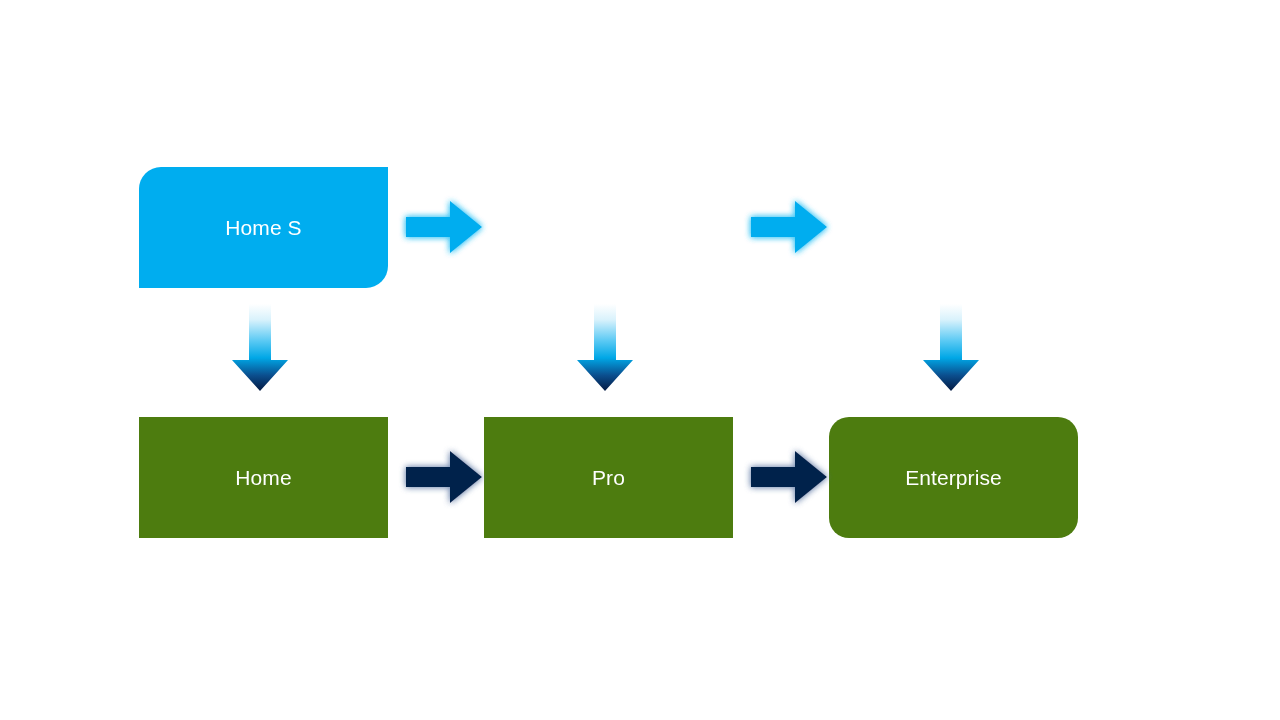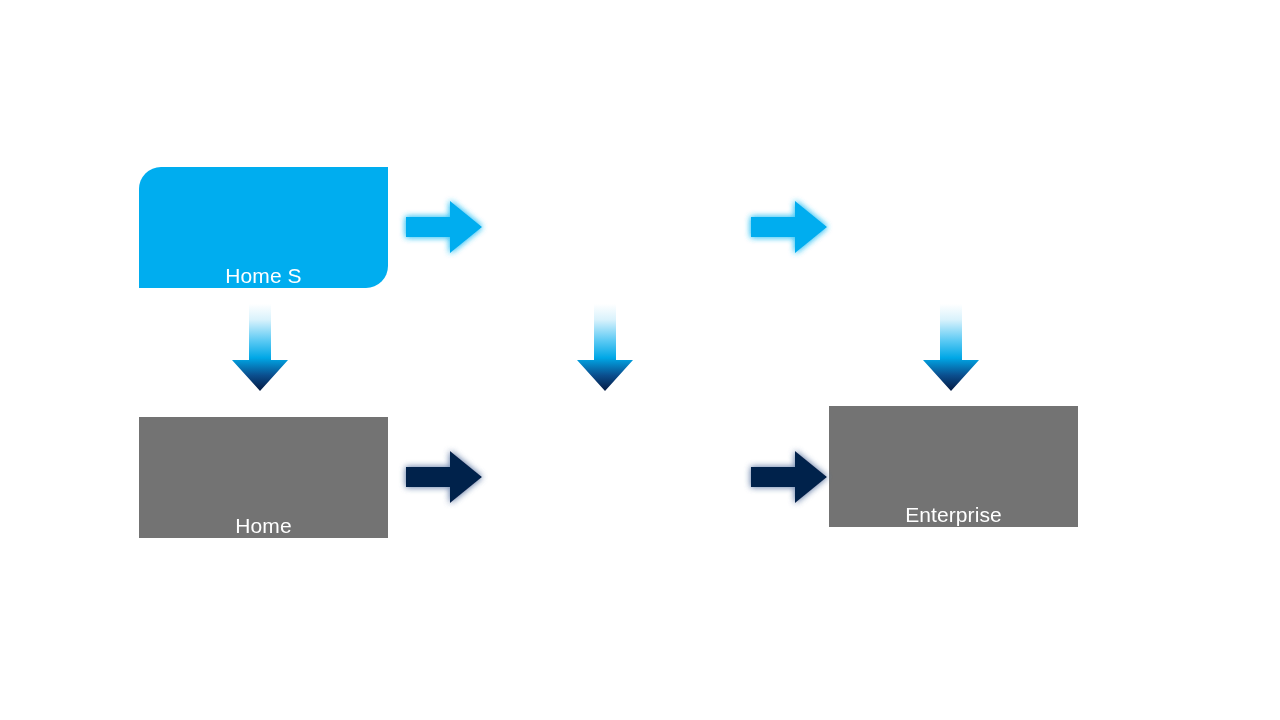--- a/index.html
+++ b/index.html
@@ -21,21 +21,21 @@
     left: 0;
     top: 0;
     width: 1280px;
     height: 720px;
   }
 
   
   .node {
     position: absolute;
     display: flex;
-    align-items: flex-end;
+    align-items: center;
     justify-content: center;
     box-sizing: border-box;
   }
 
   .node-label {
     color: #ffffff;
     font-size: 21px;
     font-weight: 400;
     line-height: 1.2;
     letter-spacing: 0.1px;
@@ -44,33 +44,33 @@
   }
 
   
   .node-service {
     background: #00ADEF;
     border-radius: 22px 0 22px 0;
   }
 
   
   .node-plan {
-    background: #737373;
+    background: #4d7c0f;
     border-radius: 0;
   }
 
   
   #node-home-s      { left: 139px; top: 167px; width: 249px; height: 121px; }
   #node-pro-s       { left: 484px; top: 167px; width: 249px; height: 121px; }
   #node-enterprise-s{ left: 829px; top: 167px; width: 249px; height: 121px; }
 
   
   #node-home        { left: 139px; top: 417px; width: 249px; height: 121px; }
   #node-pro         { left: 484px; top: 417px; width: 249px; height: 121px; }
-  #node-enterprise  { left: 829px; top: 406px; width: 249px; height: 121px; }
+  #node-enterprise  { left: 829px; top: 417px; width: 249px; height: 121px; border-radius: 20px; }
 
   
   .connector {
     position: absolute;
   }
   .connector svg { display: block; }
 
   
   #arrow-home-s-to-pro-s        { left: 398px; top: 193px; width: 92px; height: 68px; }
   #arrow-pro-s-to-enterprise-s  { left: 743px; top: 193px; width: 92px; height: 68px; }
@@ -126,20 +126,23 @@
   <div class="node node-service" id="node-home-s">
     <span class="node-label">Home S</span>
   </div>
 
 
 
   <div class="node node-plan" id="node-home">
     <span class="node-label">Home</span>
   </div>
 
+  <div class="node node-plan" id="node-pro">
+    <span class="node-label">Pro</span>
+  </div>
 
   <div class="node node-plan" id="node-enterprise">
     <span class="node-label">Enterprise</span>
   </div>
 
   <div class="connector" id="arrow-home-s-to-pro-s">
     <svg viewBox="0 0 92 68" width="92" height="68">
       <polygon points="8,24 52,24 52,8 84,34 52,60 52,44 8,44" fill="#00ADEF" filter="url(#glowCyan)"></polygon>
     </svg>
   </div>

